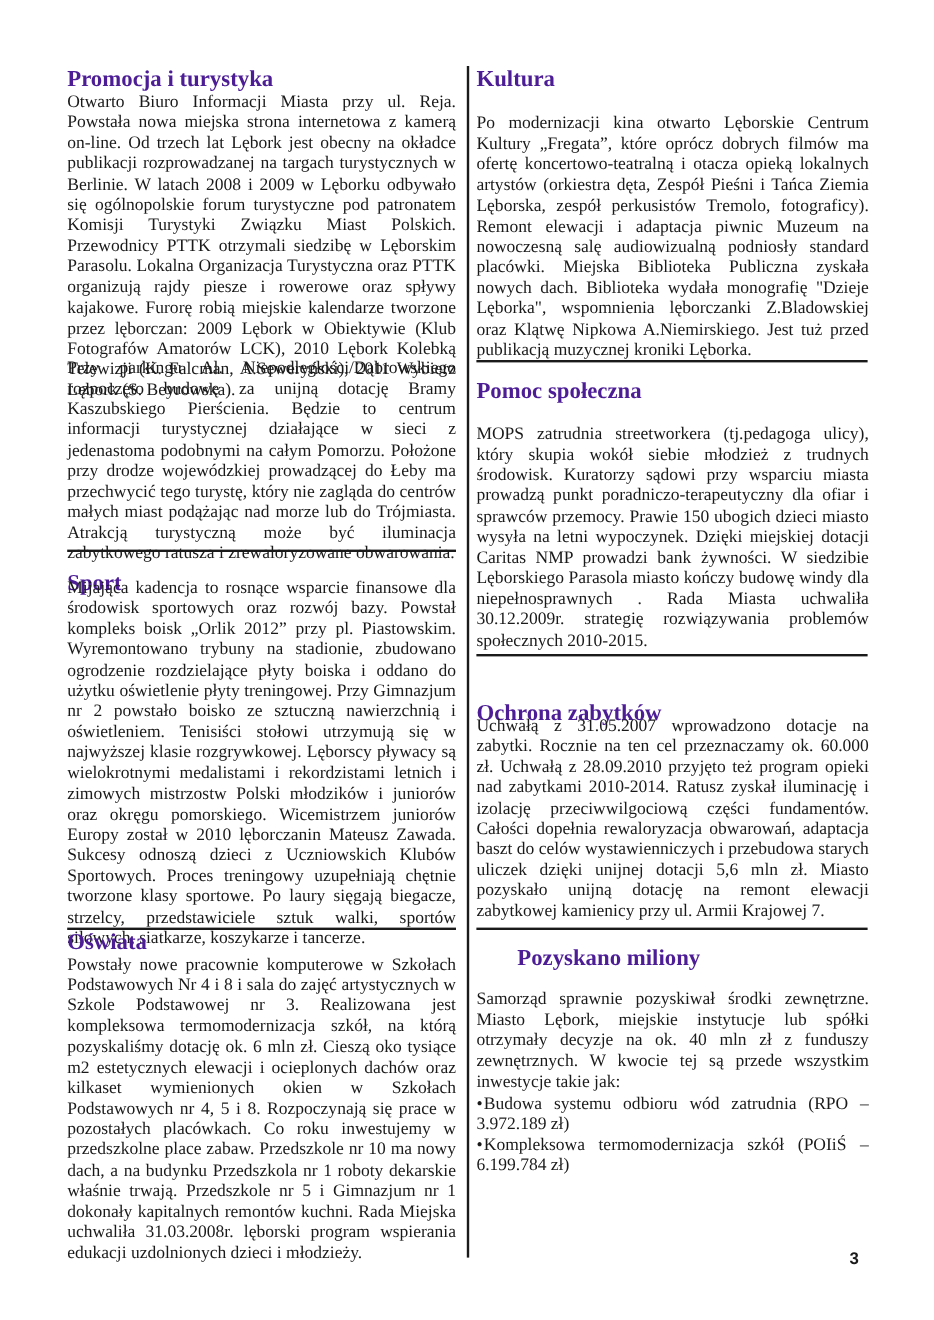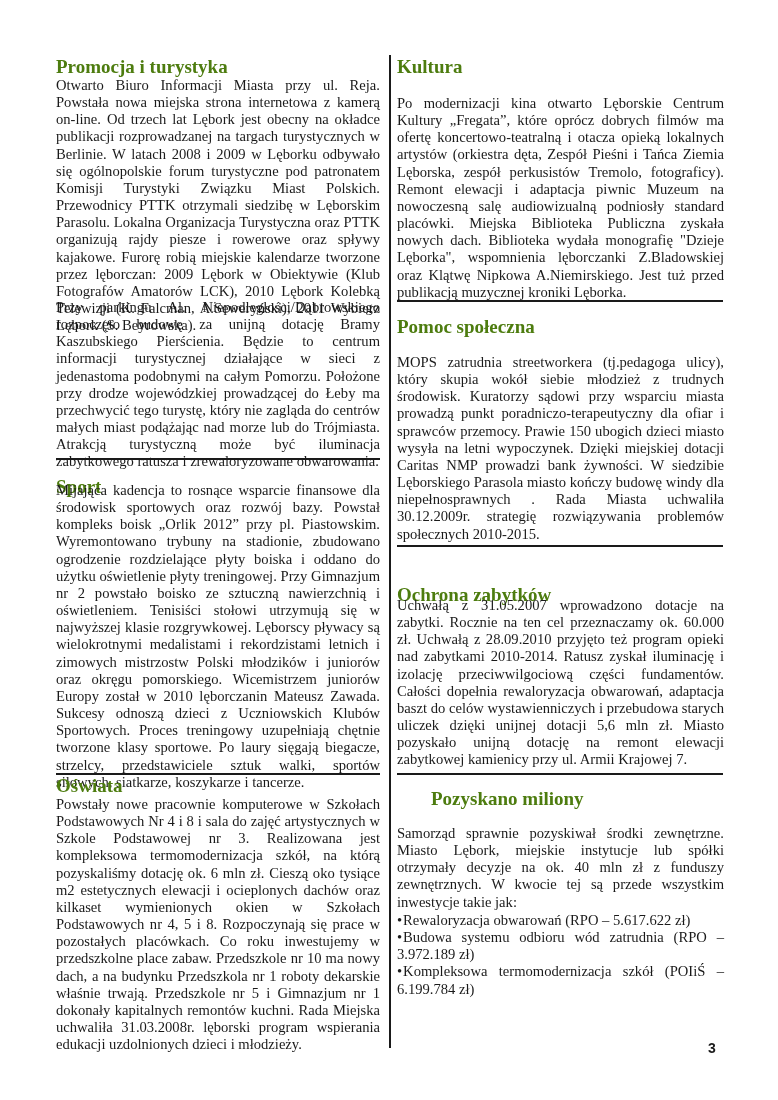--- a/index.html
+++ b/index.html
@@ -2,21 +2,21 @@
 <html><head>
 <meta charset="utf-8">
 <style>
   html, body { margin: 0; padding: 0; background: #ffffff; }
   body { width: 778px; height: 1100px; position: relative; overflow: hidden;
          font-family: "Liberation Serif", "DejaVu Serif", serif; color: #1a1a1a; }
   .left { left: 56px; width: 324px; }
   .right { left: 397px; width: 327px; }
   .vrule { position: absolute; left: 389px; top: 55px; width: 2px; height: 993px; background: #1a1a1a; }
   .hrule { position: absolute; height: 2px; background: #1a1a1a; }
-  h2 { position: absolute; margin: 0; font-weight: bold; font-size: 19px; line-height: 22px; color: #4d7c0f; }
+  h2 { position: absolute; margin: 0; font-weight: bold; font-size: 19px; line-height: 22px; color: #4c1d95; }
   .para { position: absolute; margin: 0; font-size: 14.6px; line-height: 17.15px; text-align: justify; text-align-last: left; }
   .list { position: absolute; margin: 0; padding: 0; list-style: none; font-size: 14.6px; line-height: 17.15px; }
   .list li { text-align: justify; text-align-last: left; }
   .list li .bullet { margin-right: 1px; }
   .pageno { position: absolute; left: 708px; top: 1040px; font-family: "Liberation Sans", sans-serif; font-weight: bold; font-size: 14px; }
 </style>
 </head>
 <body>
 
 <div class="vrule"></div>
@@ -54,19 +54,18 @@
 <section>
   <h2 class="right" style="top:584px;">Ochrona zabytków</h2>
   <p class="para right" style="top:597px;">Uchwałą z 31.05.2007 wprowadzono dotacje na zabytki. Rocznie na ten cel przeznaczamy ok. 60.000 zł. Uchwałą z 28.09.2010 przyjęto też program opieki nad zabytkami 2010-2014. Ratusz zyskał iluminację i izolację przeciwwilgociową części fundamentów. Całości dopełnia rewaloryzacja obwarowań, adaptacja baszt do celów wystawienniczych i przebudowa starych uliczek dzięki unijnej dotacji 5,6 mln zł. Miasto pozyskało unijną dotację na remont elewacji zabytkowej kamienicy przy ul. Armii Krajowej 7.</p>
 </section>
 <div class="hrule" style="left:397px; top:773px; width:326px;"></div>
 
 <section>
   <h2 class="right" style="top:788px;margin-left:34px;">Pozyskano miliony</h2>
   <p class="para right" style="top:825px;">Samorząd sprawnie pozyskiwał środki zewnętrzne. Miasto Lębork, miejskie instytucje lub spółki otrzymały decyzje na ok. 40 mln zł  z funduszy zewnętrznych. W kwocie tej są przede wszystkim inwestycje takie jak:</p>
   <ul class="list right" style="top:912px;">
-    <li><span class="bullet">•</span><span>Rewaloryzacja obwarowań (RPO – 5.617.622 zł)</span></li>
     <li><span class="bullet">•</span><span>Budowa systemu odbioru wód zatrudnia (RPO – 3.972.189 zł)</span></li>
     <li><span class="bullet">•</span><span>Kompleksowa termomodernizacja szkół (POIiŚ – 6.199.784 zł)</span></li>
   </ul>
 </section>
 
 <div class="pageno">3</div>
 
 </body></html>

